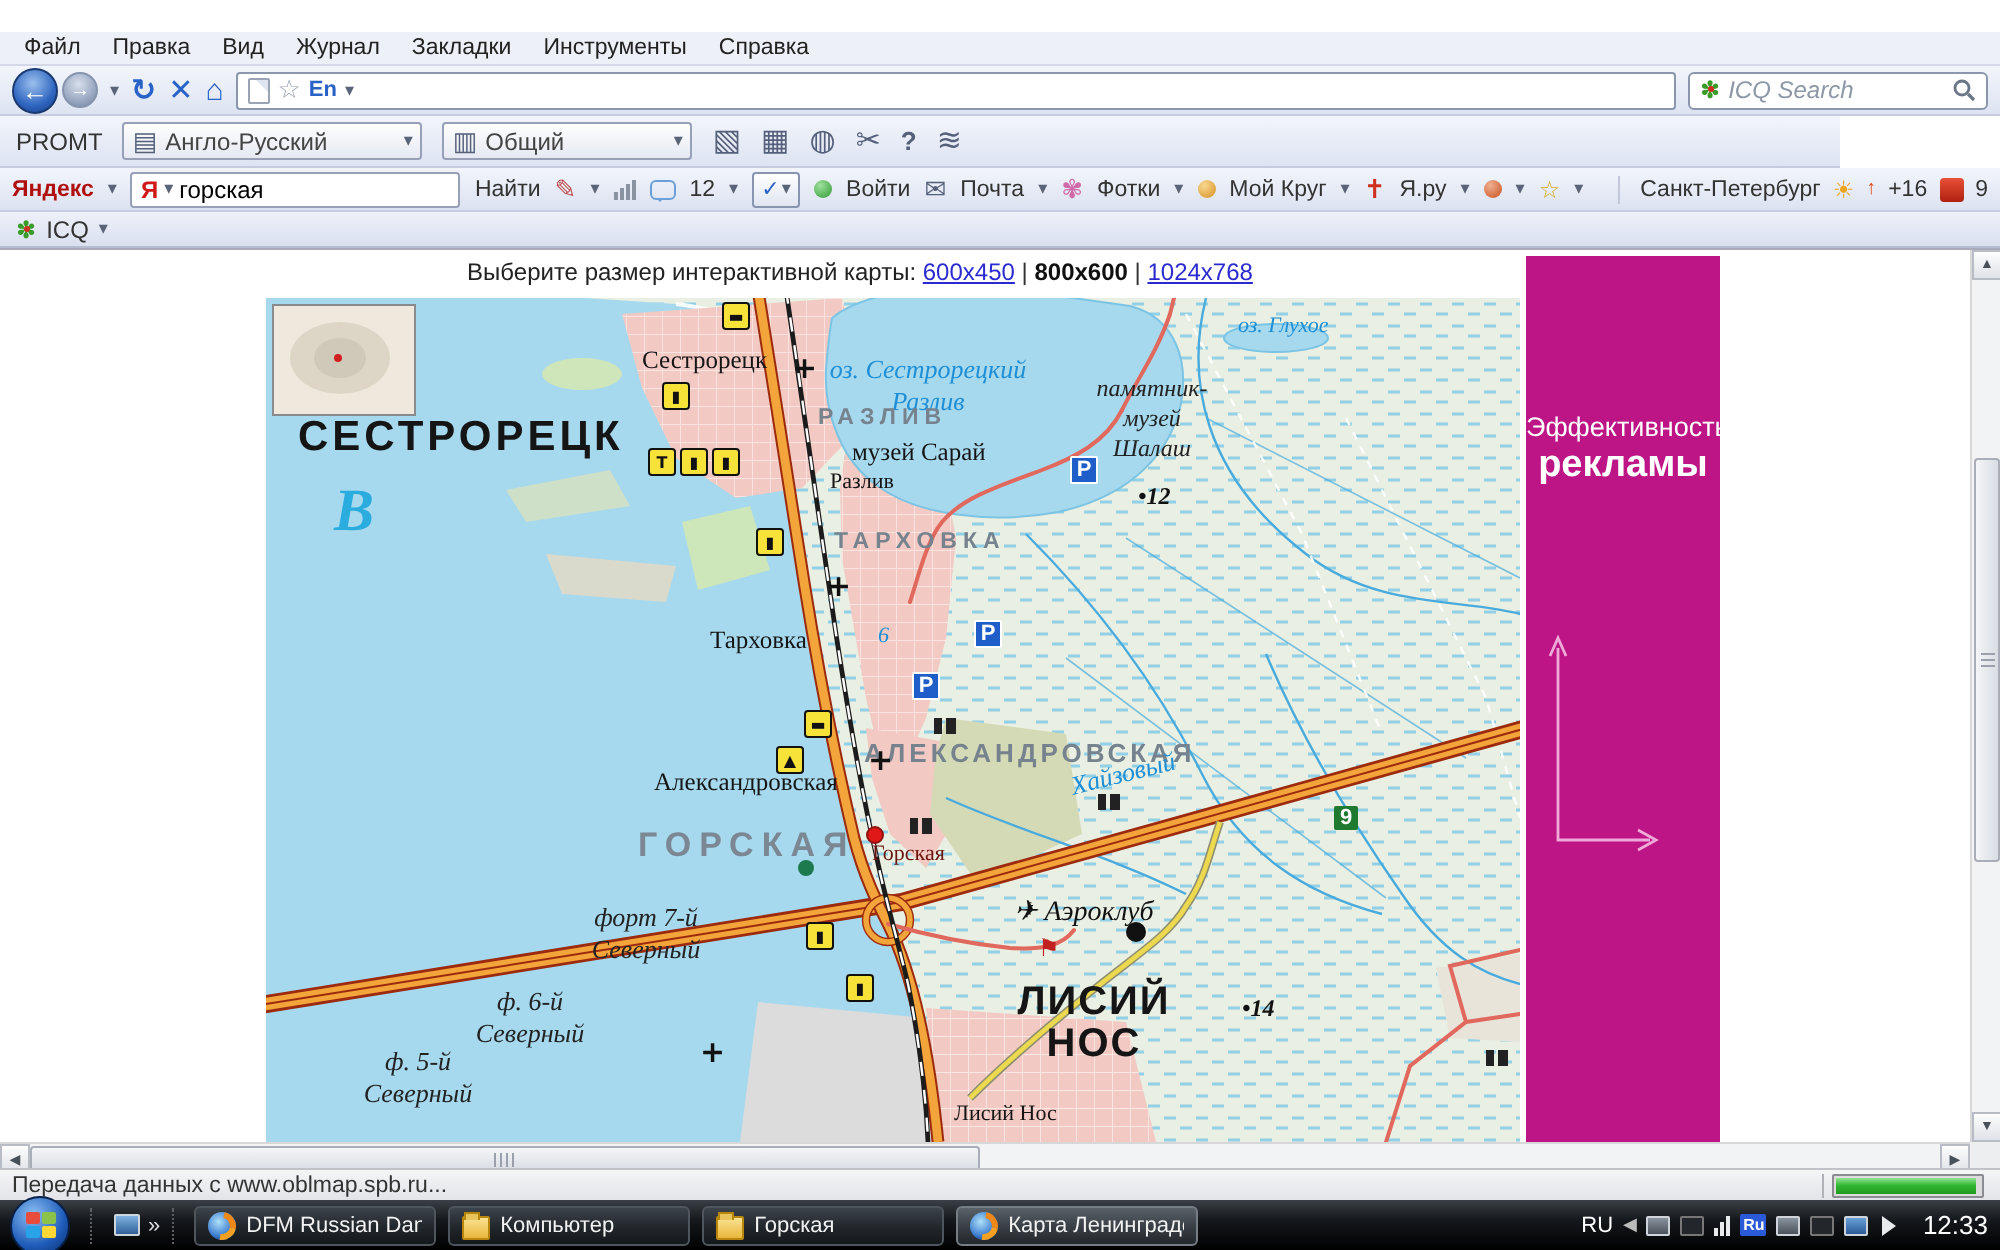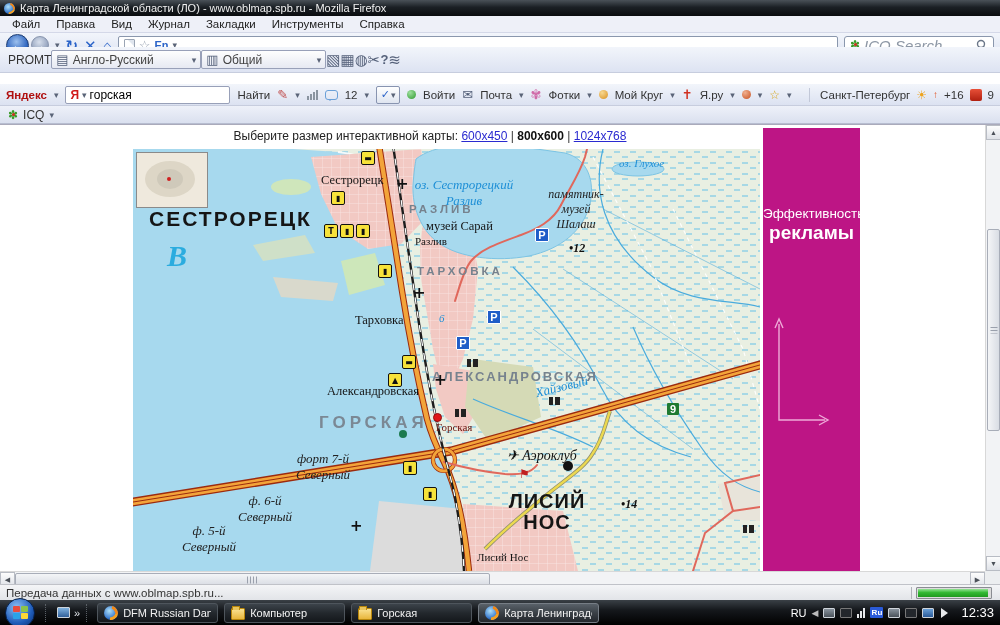--- a/index.html
+++ b/index.html
@@ -35,26 +35,26 @@
     display:flex;align-items:center;gap:4px;padding:0 5px;}
   .pageico{width:11px;height:13px;background:#fff;border:1px solid #9aa4b4;border-radius:1px;position:relative;}
   .pageico:after{content:"";position:absolute;right:0;top:0;border:3px solid #dfe5ee;border-left-color:transparent;border-bottom-color:transparent;}
   .urlinput{flex:1;border:0;outline:0;font:12px "Liberation Sans",sans-serif;color:#111;background:transparent;padding:0;}
   .star{color:#9aa4b4;font-size:13px;}
   .enbadge{color:#2a63c8;font-size:11px;font-weight:bold;}
   .icqbox{width:150px;height:19px;background:#fff;border:1px solid #8a97ad;border-radius:3px;
     display:flex;align-items:center;gap:4px;padding:0 5px;}
   .flower{color:#3a9c28;font-size:12px;line-height:1;position:relative;}
   .flower i{position:absolute;left:4px;top:4px;width:3px;height:3px;border-radius:50%;background:#d03020;}
-  .icqph{flex:1;color:#8d97a5;font-style:italic;font-size:15px;}
+  .icqph{flex:1;color:#8d97a5;font-style:italic;font-size:12px;}
   .mag{flex:0 0 auto;}
   
-  .promtbar{position:absolute;left:0;top:47px;width:1000px;height:26px;
+  .promtbar{position:absolute;left:0;top:58px;width:920px;height:26px;
     background:linear-gradient(#f2f5fb,#dde3f2);border-bottom:1px solid #c7cdde;
-    display:flex;align-items:center;padding:0 8px;color:#333;}
+    display:flex;align-items:center;gap:10px;padding:0 8px;color:#333;}
   .combo{height:19px;background:linear-gradient(#fefefe,#e6e9f2);border:1px solid #98a0b8;border-radius:2px;
     display:flex;align-items:center;gap:4px;padding:0 4px;color:#444;}
   .combo .cw{flex:1;}
   .combo1{width:150px;} .combo2{width:125px;}
   .tico{font-size:13px;color:#55617a;line-height:1;}
   
   .yandexbar{position:absolute;left:0;top:84px;width:1000px;height:22px;
     background:linear-gradient(#f2f5fb,#dce2f1);border-bottom:1px solid #c7cdde;
     display:flex;align-items:center;gap:7px;padding:0 6px;color:#333;font-size:11.5px;}
   .ybrand{font-weight:bold;color:#b01010;}
@@ -176,24 +176,20 @@
   .trRu{width:13px;height:11px;background:#2a5ad8;color:#fff;font:bold 8px "Liberation Sans",sans-serif;
     display:flex;align-items:center;justify-content:center;border-radius:1px;}
   .trspk{width:0;height:0;border:5px solid transparent;border-left:7px solid #e8eaec;margin-left:2px;}
   .clock{font-size:13px;color:#fff;margin-left:3px;text-align:right;}
 </style>
 </head>
 <body>
 
 <div class="screen">
 
-  <div class="titlebar">
-    <span class="ffmini"></span>
-    <span>Карта Ленинградской области (ЛО) - www.oblmap.spb.ru - Mozilla Firefox</span>
-  </div>
 
   <div class="menubar">
       <span class="mitem">Файл</span>
       <span class="mitem">Правка</span>
       <span class="mitem">Вид</span>
       <span class="mitem">Журнал</span>
       <span class="mitem">Закладки</span>
       <span class="mitem">Инструменты</span>
       <span class="mitem">Справка</span>
     </div>

